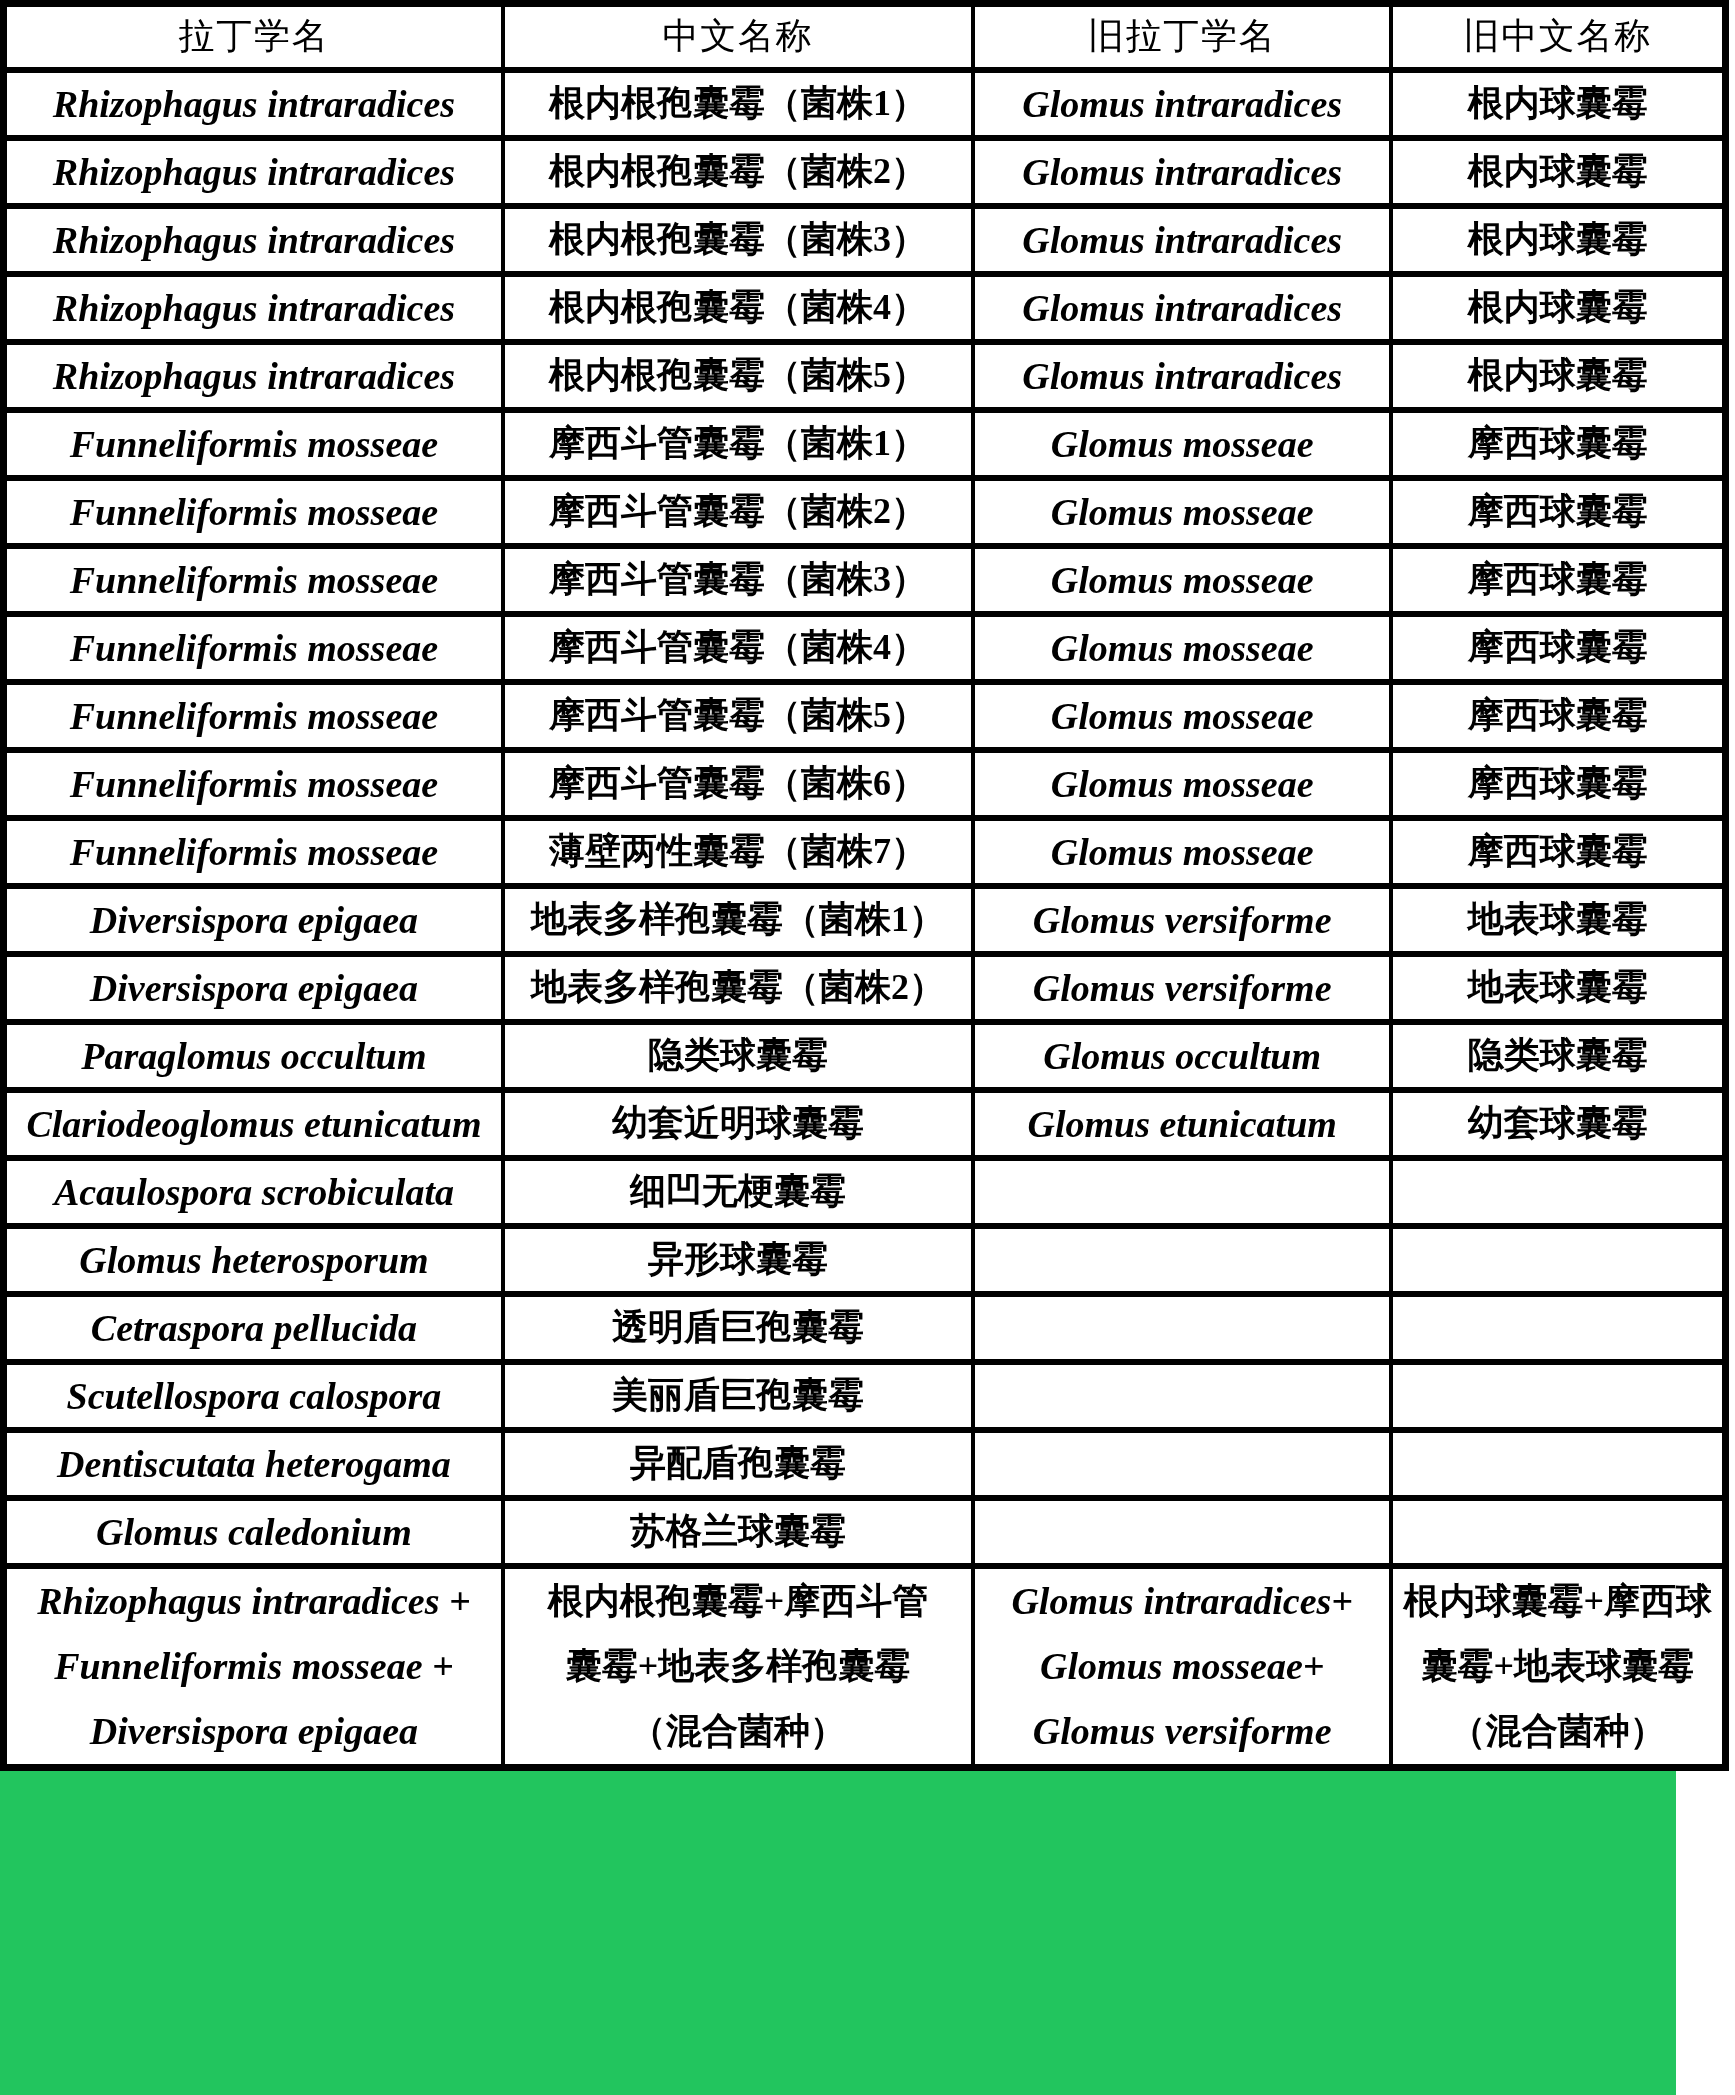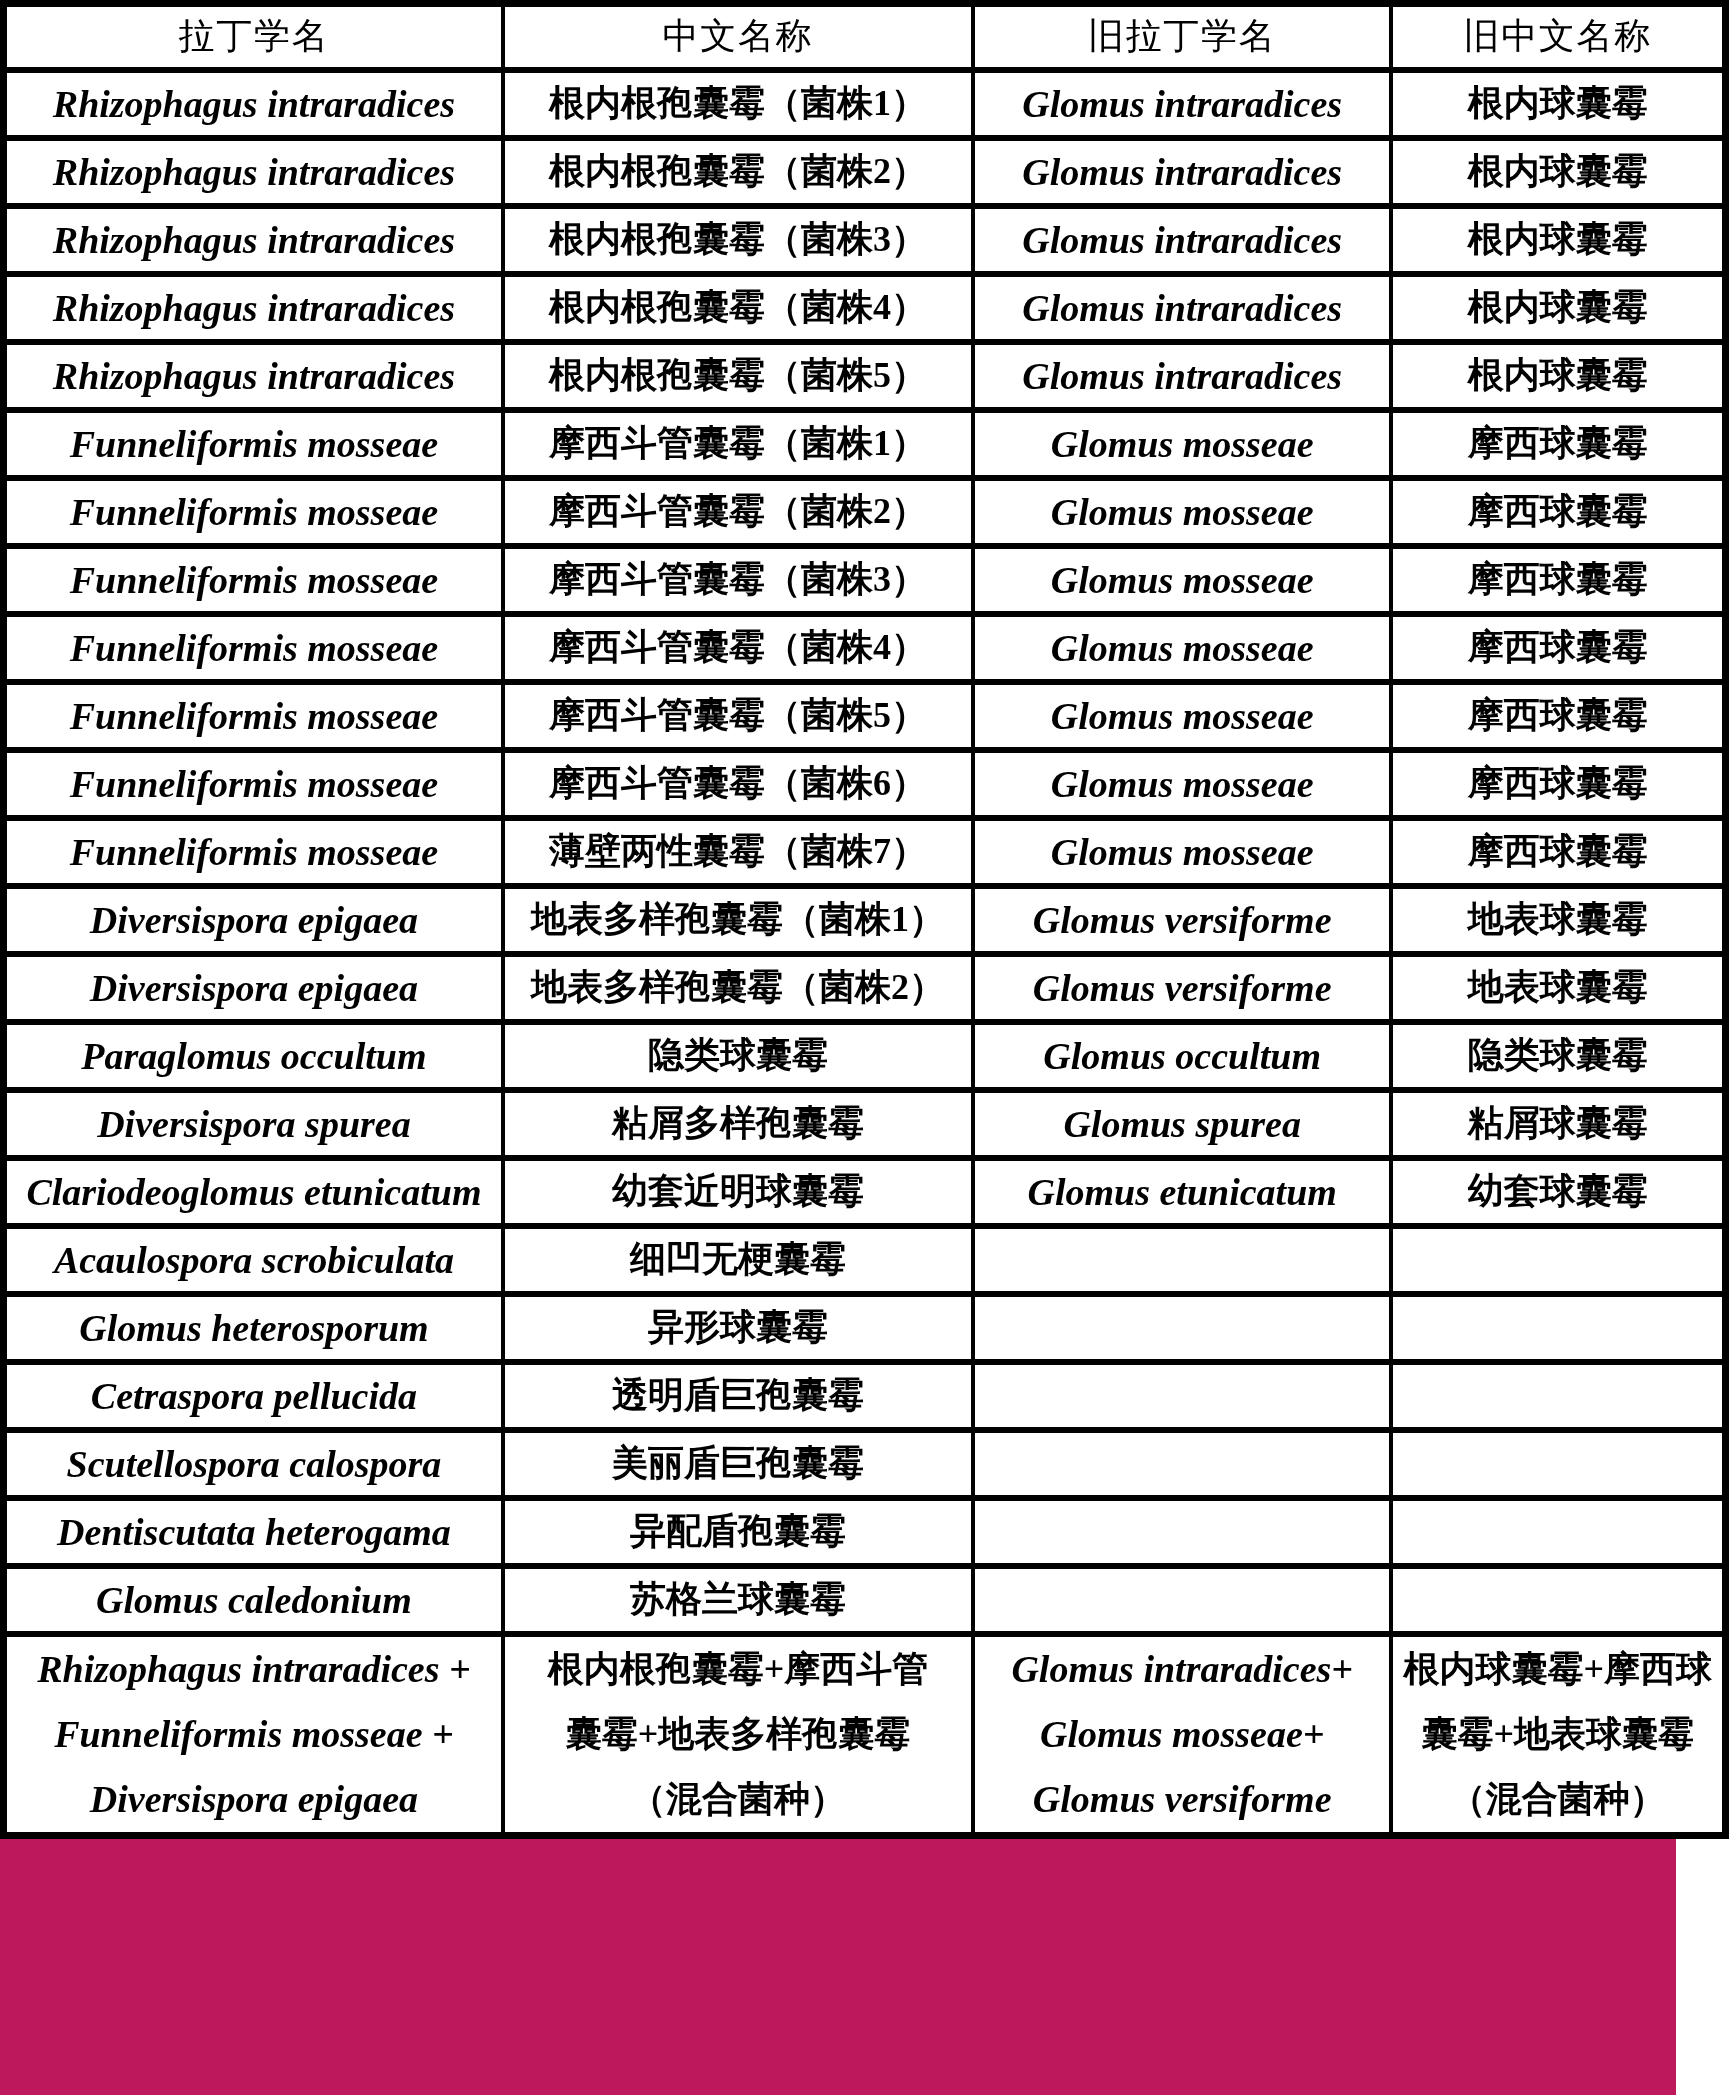--- a/index.html
+++ b/index.html
@@ -5,21 +5,21 @@
   html, body {
     margin: 0;
     padding: 0;
     background: #ffffff;
     font-family: "Liberation Serif", "DejaVu Serif", serif;
     color: #000000;
   }
   .page {
     width: 1676px;
     height: 2095px;
-    background: #be185d;
+    background: #22c55e;
     box-sizing: border-box;
   }
   table.species {
     width: 1729px;
     margin: 0 auto;
     border-collapse: collapse;
     table-layout: fixed;
     border: 7.6px solid #000000;
   }
   col.c0 { width: 29.0%; }
@@ -285,34 +285,20 @@
           </td>
           <td class="latin">
             <div class="line">Glomus occultum</div>
           </td>
           <td>
             <div class="line">隐类球囊霉</div>
           </td>
         </tr>
         <tr>
           <td class="latin">
-            <div class="line">Diversispora spurea</div>
-          </td>
-          <td>
-            <div class="line">粘屑多样孢囊霉</div>
-          </td>
-          <td class="latin">
-            <div class="line">Glomus spurea</div>
-          </td>
-          <td>
-            <div class="line">粘屑球囊霉</div>
-          </td>
-        </tr>
-        <tr>
-          <td class="latin">
             <div class="line">Clariodeoglomus etunicatum</div>
           </td>
           <td>
             <div class="line">幼套近明球囊霉</div>
           </td>
           <td class="latin">
             <div class="line">Glomus etunicatum</div>
           </td>
           <td>
             <div class="line">幼套球囊霉</div>

